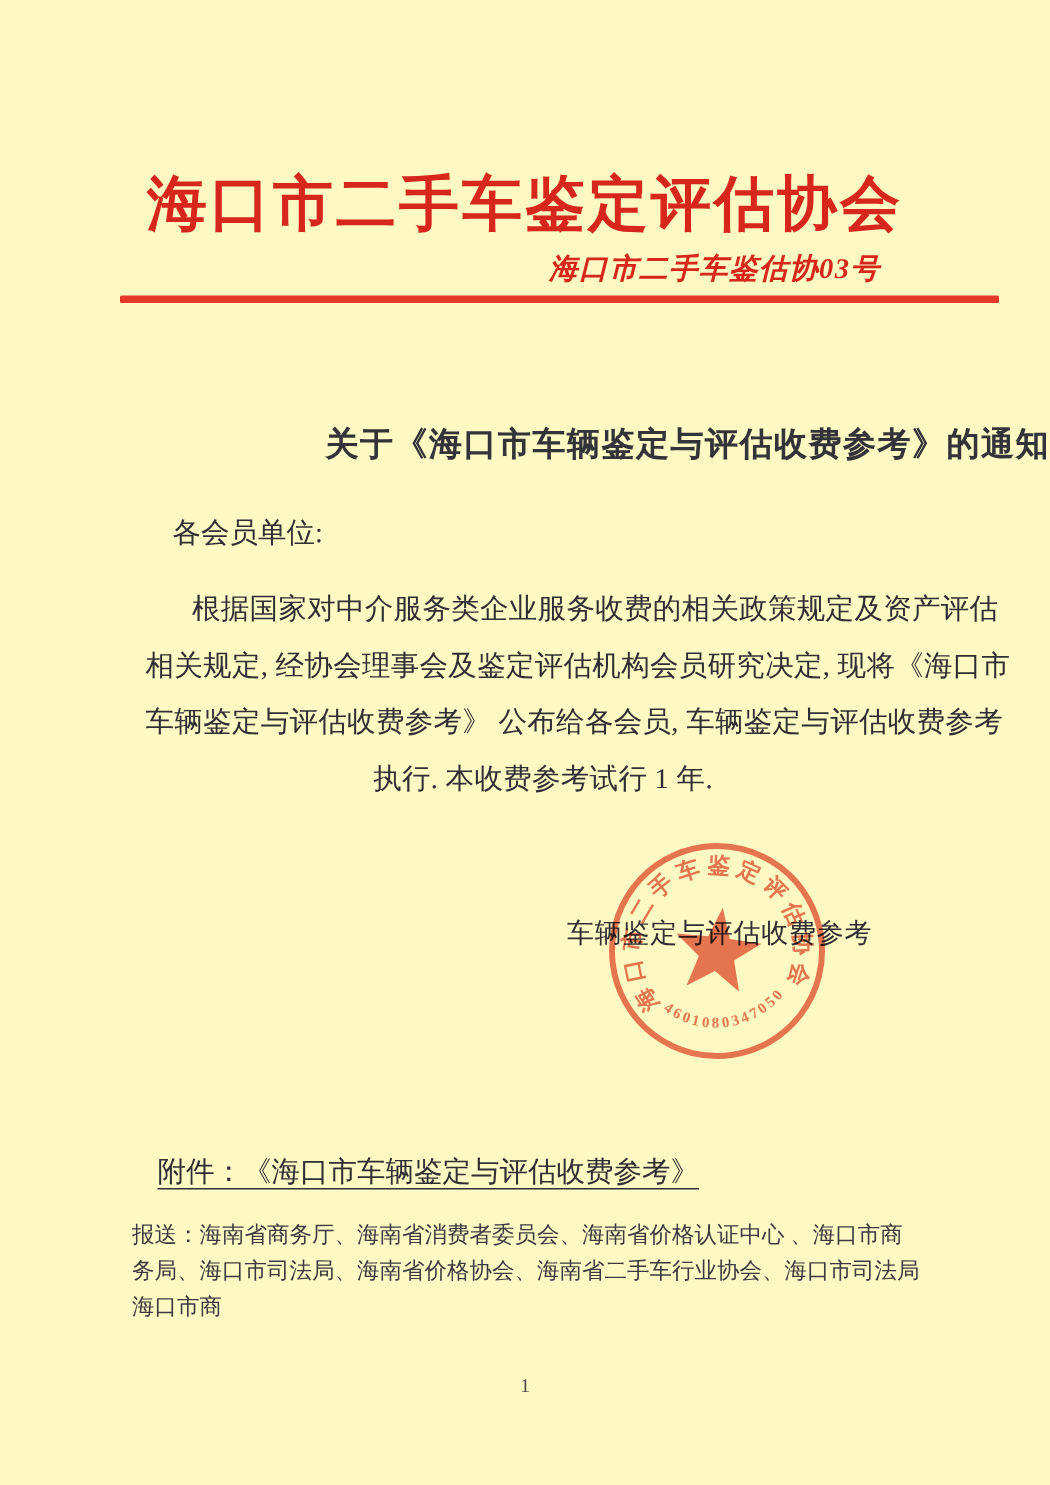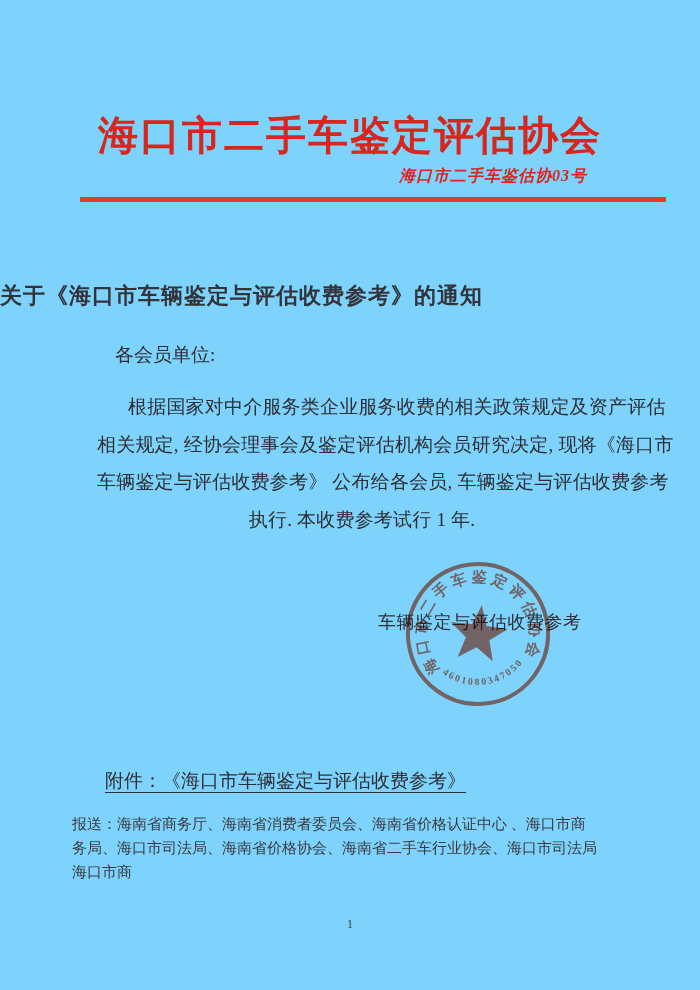--- a/index.html
+++ b/index.html
@@ -4,61 +4,61 @@
 <style>
   html, body {
     margin: 0;
     padding: 0;
     background: #ffffff;
   }
   .page {
     position: relative;
     width: 700px;
     height: 990px;
-    background: #7dd3fc;
+    background: #fef9c3;
     overflow: hidden;
     font-family: "Liberation Serif", "DejaVu Serif", serif;
     color: var(--ink, #2e2e34);
   }
   .abs { position: absolute; }
 
   .assoc-title {
     top: 108px;
     left: 0;
     width: 700px;
     text-align: center;
     font-size: 40px;
     font-weight: bold;
     letter-spacing: 2px;
     color: var(--header-red, #d7271d);
     white-space: nowrap;
   }
   .doc-number {
     top: 166px;
     right: 113px;
-    font-size: 16px;
+    font-size: 19px;
     font-weight: bold;
     font-style: italic;
     color: var(--header-red, #d7271d);
     letter-spacing: 1px;
     white-space: nowrap;
   }
   .red-rule {
     left: 80px;
     top: 197px;
     width: 586px;
     height: 5px;
     background: var(--rule-red, #e53a2b);
     border-radius: 1px;
   }
   .notice-title {
     top: 281px;
     left: 0;
     width: 700px;
-    text-align: left;
+    text-align: right;
     font-size: 22px;
     font-weight: bold;
     letter-spacing: 1px;
     color: #33333a;
     white-space: nowrap;
   }
   .salutation {
     left: 115px;
     top: 342px;
     font-size: 19px;
@@ -104,21 +104,21 @@
   .attachment {
     left: 105px;
     top: 768px;
     font-size: 19px;
     font-weight: normal;
     text-decoration: underline;
     text-underline-offset: 5px;
     white-space: nowrap;
   }
   .distribution {
-    left: 72px;
+    left: 88px;
     top: 812px;
     width: 542px;
     font-size: 15px;
     line-height: 24px;
     color: #3a3a40;
   }
   .distribution .line { white-space: nowrap; }
   .page-num {
     top: 916px;
     left: 0;

